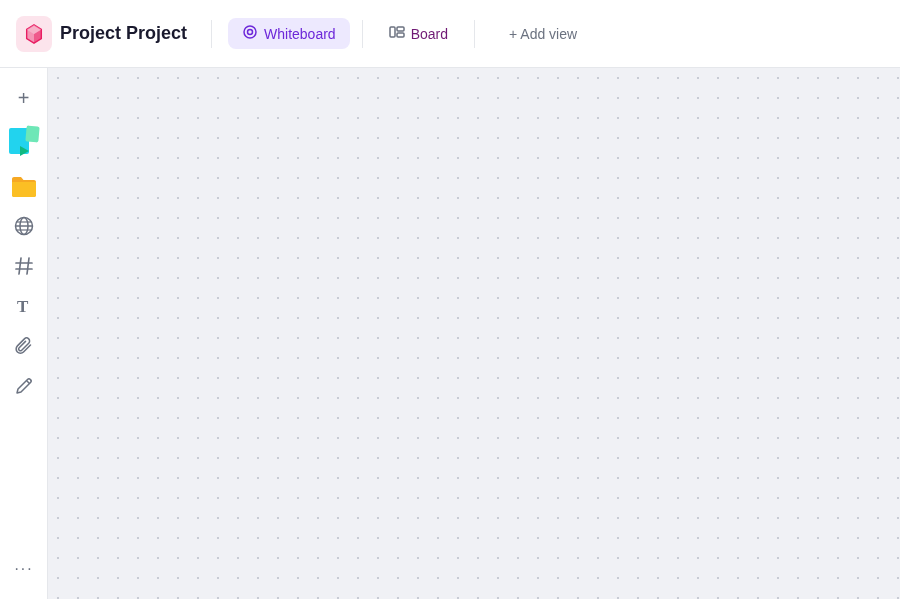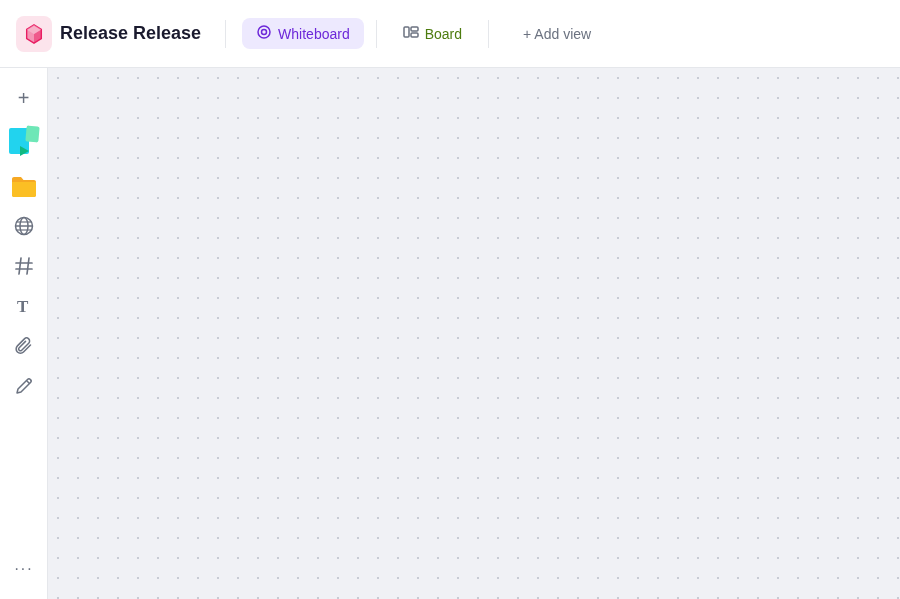--- a/index.html
+++ b/index.html
@@ -48,21 +48,21 @@
     }
     .nav-tab {
       display: flex;
       align-items: center;
       gap: 6px;
       padding: 6px 14px;
       border-radius: 8px;
       font-size: 14px;
       font-weight: 500;
       cursor: pointer;
-      color: #4d7c0f;
+      color: #701a75;
       text-decoration: none;
       transition: background 0.15s;
     }
     .nav-tab.active {
       color: #6d28d9;
       background: #ede9fe;
     }
     .nav-tab .tab-icon { font-size: 15px; }
 
     .add-view-btn {
@@ -140,21 +140,21 @@
 <div class="header">
   <div class="project-icon">
     <svg viewBox="0 0 24 24" fill="none" xmlns="http://www.w3.org/2000/svg">
       <path d="M12 2L20 7V17L12 22L4 17V7L12 2Z" stroke="#e91e63" stroke-width="1.5" fill="none"></path>
       <path d="M12 2L20 7L12 12L4 7L12 2Z" fill="#f48fb1" opacity="0.6"></path>
       <path d="M12 12V22L4 17V7L12 12Z" fill="#e91e63" opacity="0.4"></path>
       <path d="M12 12V22L20 17V7L12 12Z" fill="#e91e63" opacity="0.7"></path>
     </svg>
   </div>
 
-  <span class="project-title">Release Release</span>
+  <span class="project-title">Project Project</span>
 
   <div class="divider-v"></div>
 
   <nav class="nav-tabs">
 
     <div class="nav-tab active">
       <span class="tab-icon">
         <svg width="16" height="16" viewBox="0 0 16 16" fill="none">
           <circle cx="8" cy="8" r="6" stroke="#6d28d9" stroke-width="1.5" fill="none"></circle>
           <circle cx="8" cy="8" r="2.5" stroke="#6d28d9" stroke-width="1.5" fill="none"></circle>

